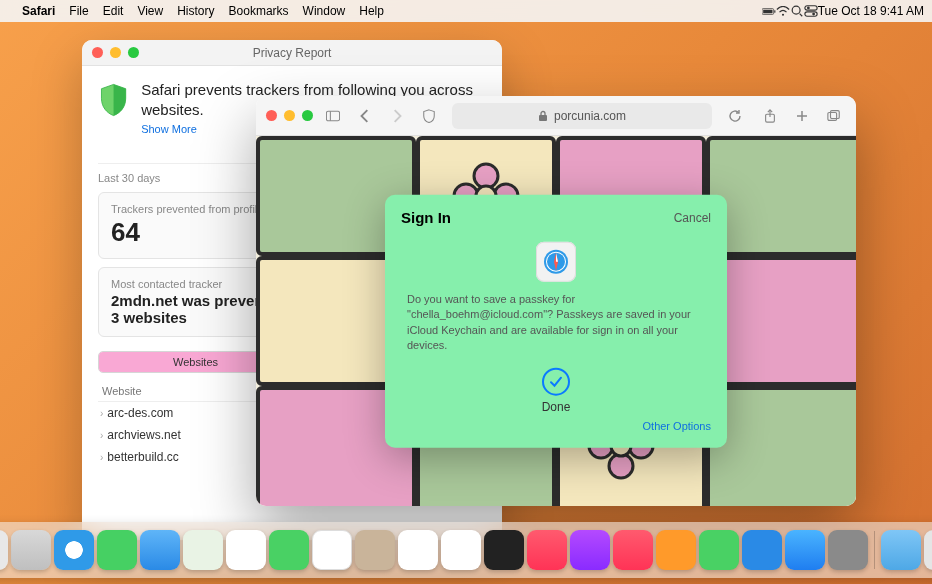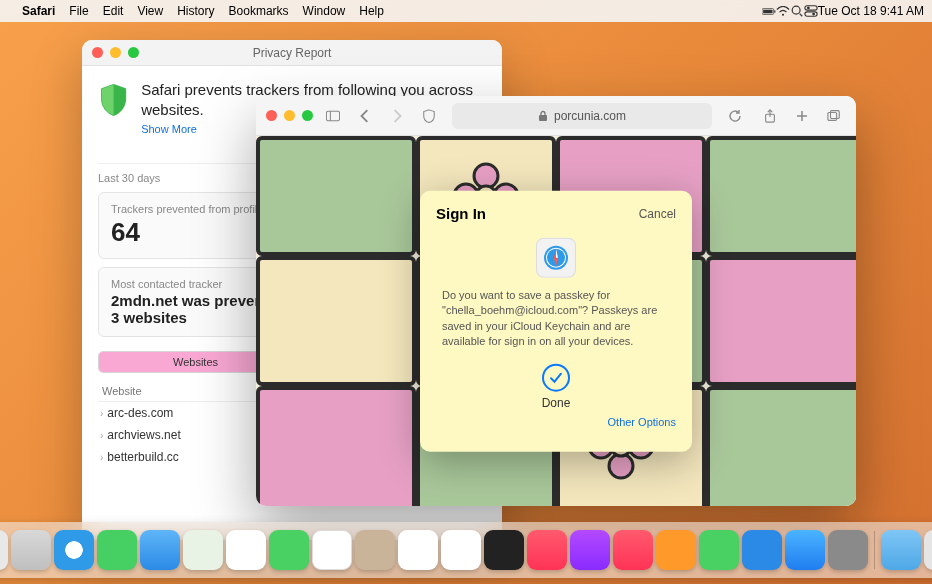--- a/index.html
+++ b/index.html
@@ -62,21 +62,21 @@
 .t6 { left:160px; top:120px; width:140px; height:130px; background:#a9c89a; }
 .t7 { left:300px; top:120px; width:150px; height:130px; background:#a9c89a; }
 .t8 { left:450px; top:120px; width:160px; height:130px; background:#e7a0c4; }
 .t9 { left:0; top:250px; width:160px; height:130px; background:#e7a0c4; }
 .t10 { left:160px; top:250px; width:140px; height:130px; background:#a9c89a; }
 .t11 { left:300px; top:250px; width:150px; height:130px; background:#f4e7bd; }
 .t12 { left:450px; top:250px; width:160px; height:130px; background:#a9c89a; }
 .flower { position:absolute; width:70px; height:70px; }
 
 
-.dialog { position:absolute; left:50%; top:50%; transform:translate(-50%,-50%); width:272px; background:#fef9c3; border-radius:10px; box-shadow: 0 10px 40px rgba(0,0,0,0.3); padding:14px 16px 24px; z-index:5; }
+.dialog { position:absolute; left:50%; top:50%; transform:translate(-50%,-50%); width:342px; background:#86efac; border-radius:10px; box-shadow: 0 10px 40px rgba(0,0,0,0.3); padding:14px 16px 16px; z-index:5; }
 .dlg-head { display:flex; align-items:center; justify-content:space-between; }
 .dlg-title { font-size:15px; font-weight:600; }
 .dlg-cancel { color:#555; font-size:12px; background:none; border:none; }
 .dlg-icon { width:40px; height:40px; margin:16px auto 10px; border-radius:8px; background:#f2f2f2; display:flex; align-items:center; justify-content:center; box-shadow: inset 0 0 0 1px #ddd; }
 .dlg-msg { font-size:11px; line-height:1.4; color:#555; text-align:left; padding: 0 6px; }
 .dlg-check { width:28px; height:28px; border:2px solid #0a7aff; border-radius:50%; margin:14px auto 4px; display:flex; align-items:center; justify-content:center; color:#0a7aff; }
 .dlg-done { text-align:center; font-size:12px; color:#333; margin-top:2px; }
 .dlg-other { text-align:right; font-size:11px; color:#1070e0; margin-top:6px; cursor:pointer; }
 
 

